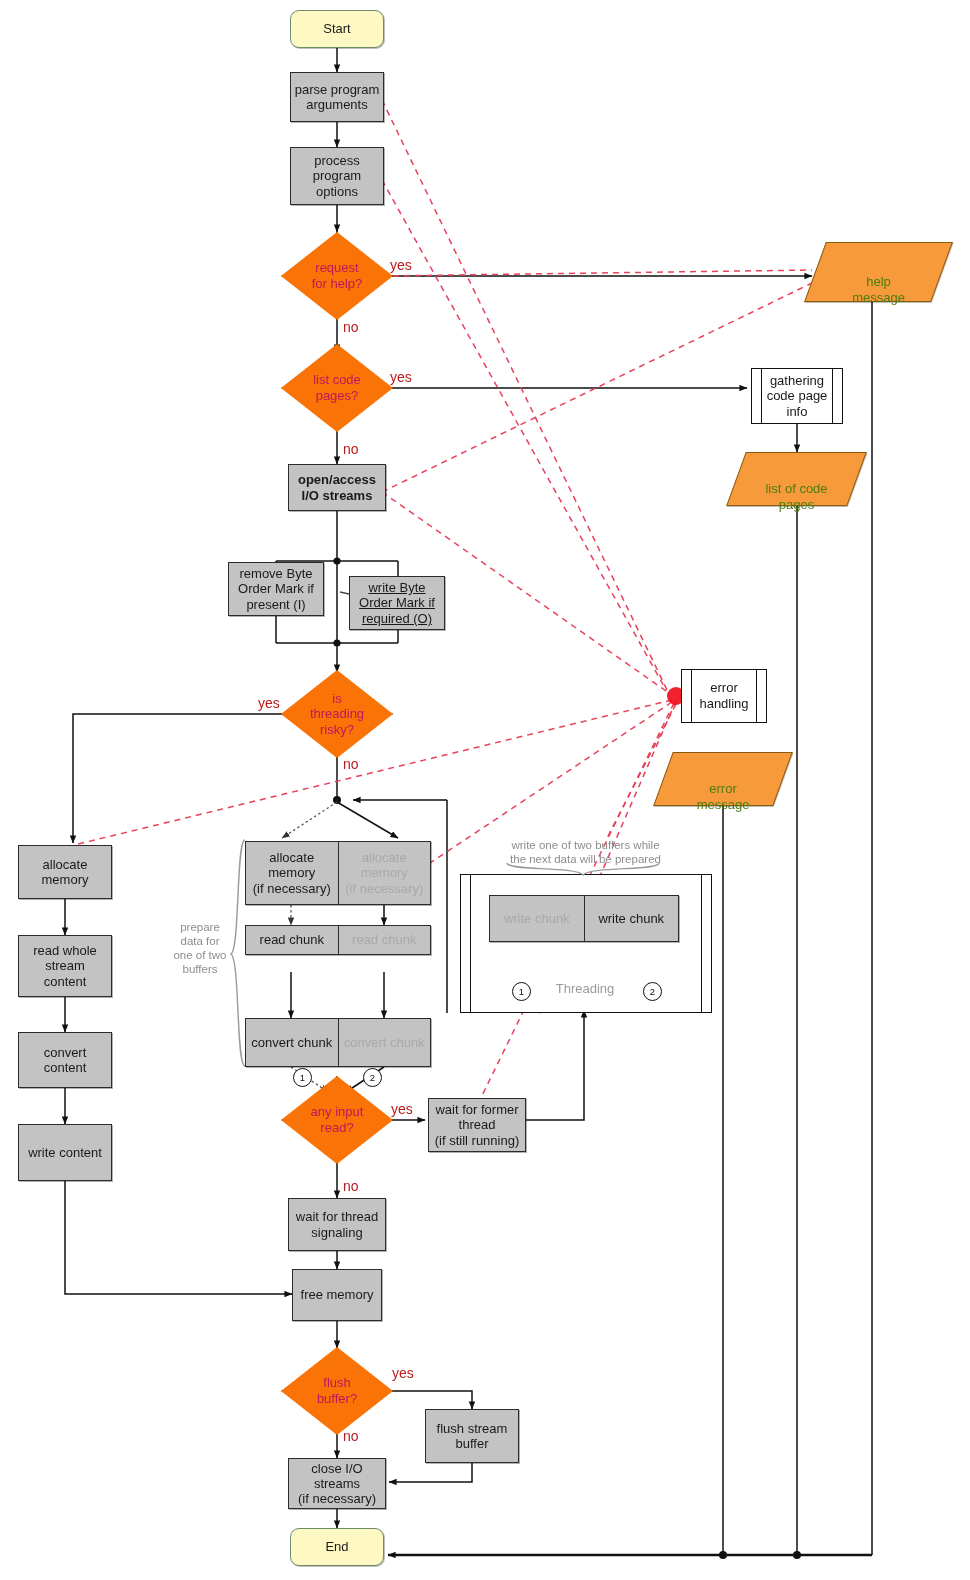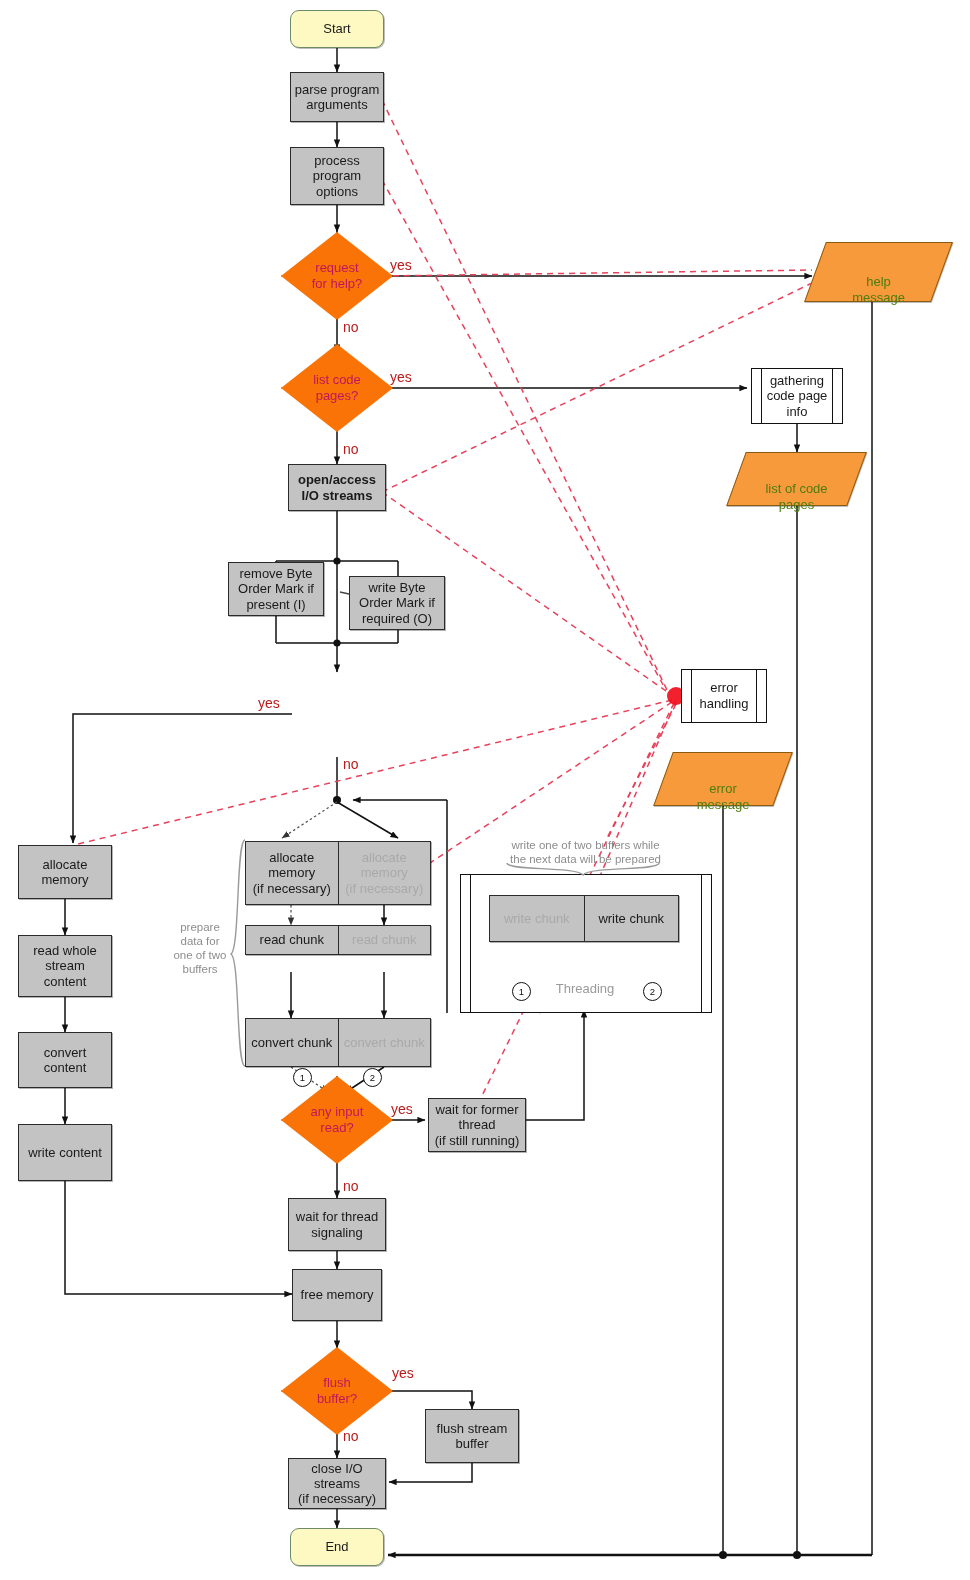--- a/index.html
+++ b/index.html
@@ -238,26 +238,32 @@
     <span class="lbl">open/access
 I/O streams</span>
   </div>
 
   <div class="node proc" style="left:228px;top:562px;width:96px;height:54px;">
     <span class="lbl">remove Byte
 Order Mark if
 present (I)</span>
   </div>
 
-  <div class="node proc" style="left:349px;top:576px;width:96px;height:54px;">
+  <div class="node proc" style="left:349px;top:576px;width:96px;height:54px;text-decoration:underline;">
     <span class="lbl">write Byte
 Order Mark if
 required (O)</span>
   </div>
 
+  <div class="dia" style="left:281px;top:670px;width:112px;height:88px;">
+    <div class="shape"></div>
+    <div class="txt">is
+threading
+risky?</div>
+  </div>
 
   <div class="subr" style="left:681px;top:669px;width:86px;height:54px;">
     <span>error
 handling</span>
   </div>
 
   <div class="data" style="left:663px;top:752px;width:120px;height:54px;">
     <div class="shape"></div>
     <div class="txt">error
 message</div>

